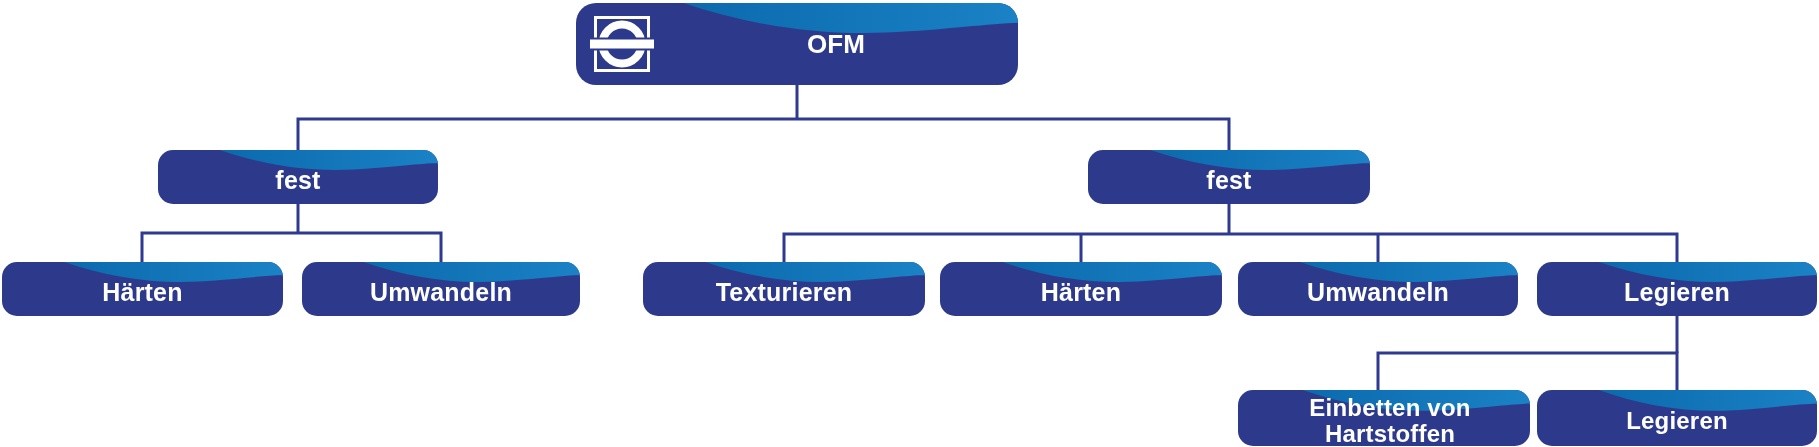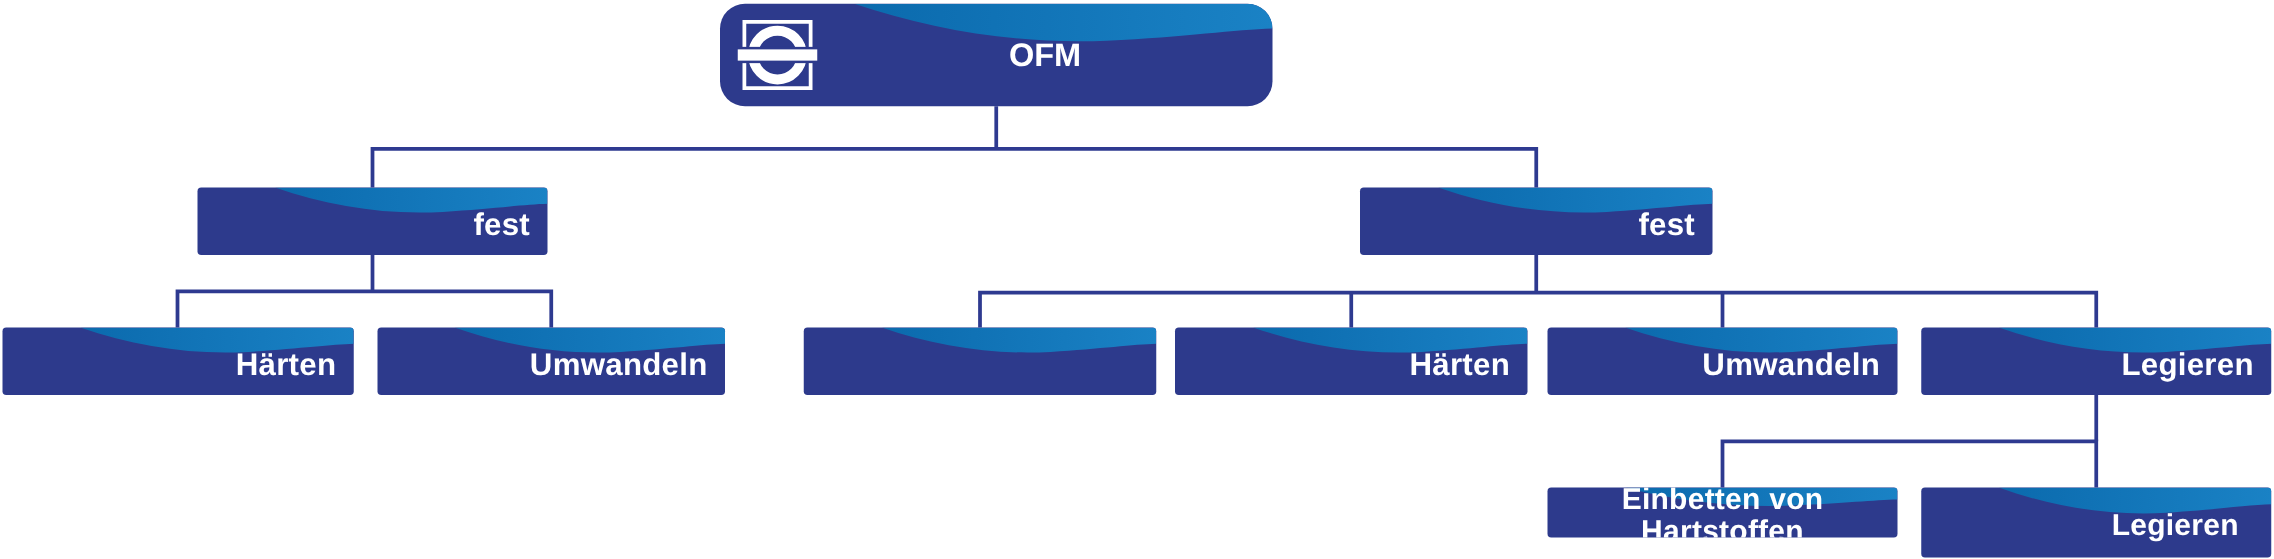--- a/index.html
+++ b/index.html
@@ -23,25 +23,25 @@
   }
   #edges path{
     fill:none;
     stroke:var(--line,#2E3A90);
     stroke-width:3;
   }
   
   .node{
     position:absolute;
     background:var(--box,#2D3A8C);
-    border-radius:3px;
+    border-radius:15px;
     overflow:hidden;
     display:flex;
     align-items:center;
-    justify-content:flex-end;
+    justify-content:center;
     z-index:1;
     color:var(--text,#ffffff);
   }
   .node .swoosh{
     position:absolute;
     left:0;top:0;
     width:100%;height:100%;
     pointer-events:none;
   }
   .node .label{
@@ -156,20 +156,21 @@
     <svg class="swoosh" viewBox="0 0 280 54" preserveAspectRatio="none">
       <path d="M62,0 C105,15 150,22 196,19.5 C236,17 262,13.5 280,13 L280,0 Z" fill="url(#sw)"></path>
     </svg>
     <div class="label">Umwandeln</div>
   </div>
 
   <div class="node small" style="left:643px;top:262px;width:282px;height:54px;">
     <svg class="swoosh" viewBox="0 0 280 54" preserveAspectRatio="none">
       <path d="M62,0 C105,15 150,22 196,19.5 C236,17 262,13.5 280,13 L280,0 Z" fill="url(#sw)"></path>
     </svg>
+    <div class="label">Texturieren</div>
   </div>
 
   <div class="node small" style="left:940px;top:262px;width:282px;height:54px;">
     <svg class="swoosh" viewBox="0 0 280 54" preserveAspectRatio="none">
       <path d="M62,0 C105,15 150,22 196,19.5 C236,17 262,13.5 280,13 L280,0 Z" fill="url(#sw)"></path>
     </svg>
     <div class="label">Härten</div>
   </div>
 
   <div class="node small" style="left:1238px;top:262px;width:280px;height:54px;">
@@ -179,21 +180,21 @@
     <div class="label">Umwandeln</div>
   </div>
 
   <div class="node small" style="left:1537px;top:262px;width:280px;height:54px;">
     <svg class="swoosh" viewBox="0 0 280 54" preserveAspectRatio="none">
       <path d="M62,0 C105,15 150,22 196,19.5 C236,17 262,13.5 280,13 L280,0 Z" fill="url(#sw)"></path>
     </svg>
     <div class="label">Legieren</div>
   </div>
 
-  <div class="node small bottom-row" style="left:1238px;top:390px;width:280px;height:40px;">
+  <div class="node small bottom-row" style="left:1238px;top:390px;width:280px;height:56px;padding-left:12px;">
     <svg class="swoosh" viewBox="0 0 280 54" preserveAspectRatio="none">
       <path d="M62,0 C105,15 150,22 196,19.5 C236,17 262,13.5 280,13 L280,0 Z" fill="url(#sw)"></path>
     </svg>
     <div class="label">Einbetten von Hartstoffen</div>
   </div>
 
   <div class="node small bottom-row" style="left:1537px;top:390px;width:280px;height:56px;">
     <svg class="swoosh" viewBox="0 0 280 54" preserveAspectRatio="none">
       <path d="M62,0 C105,15 150,22 196,19.5 C236,17 262,13.5 280,13 L280,0 Z" fill="url(#sw)"></path>
     </svg>

